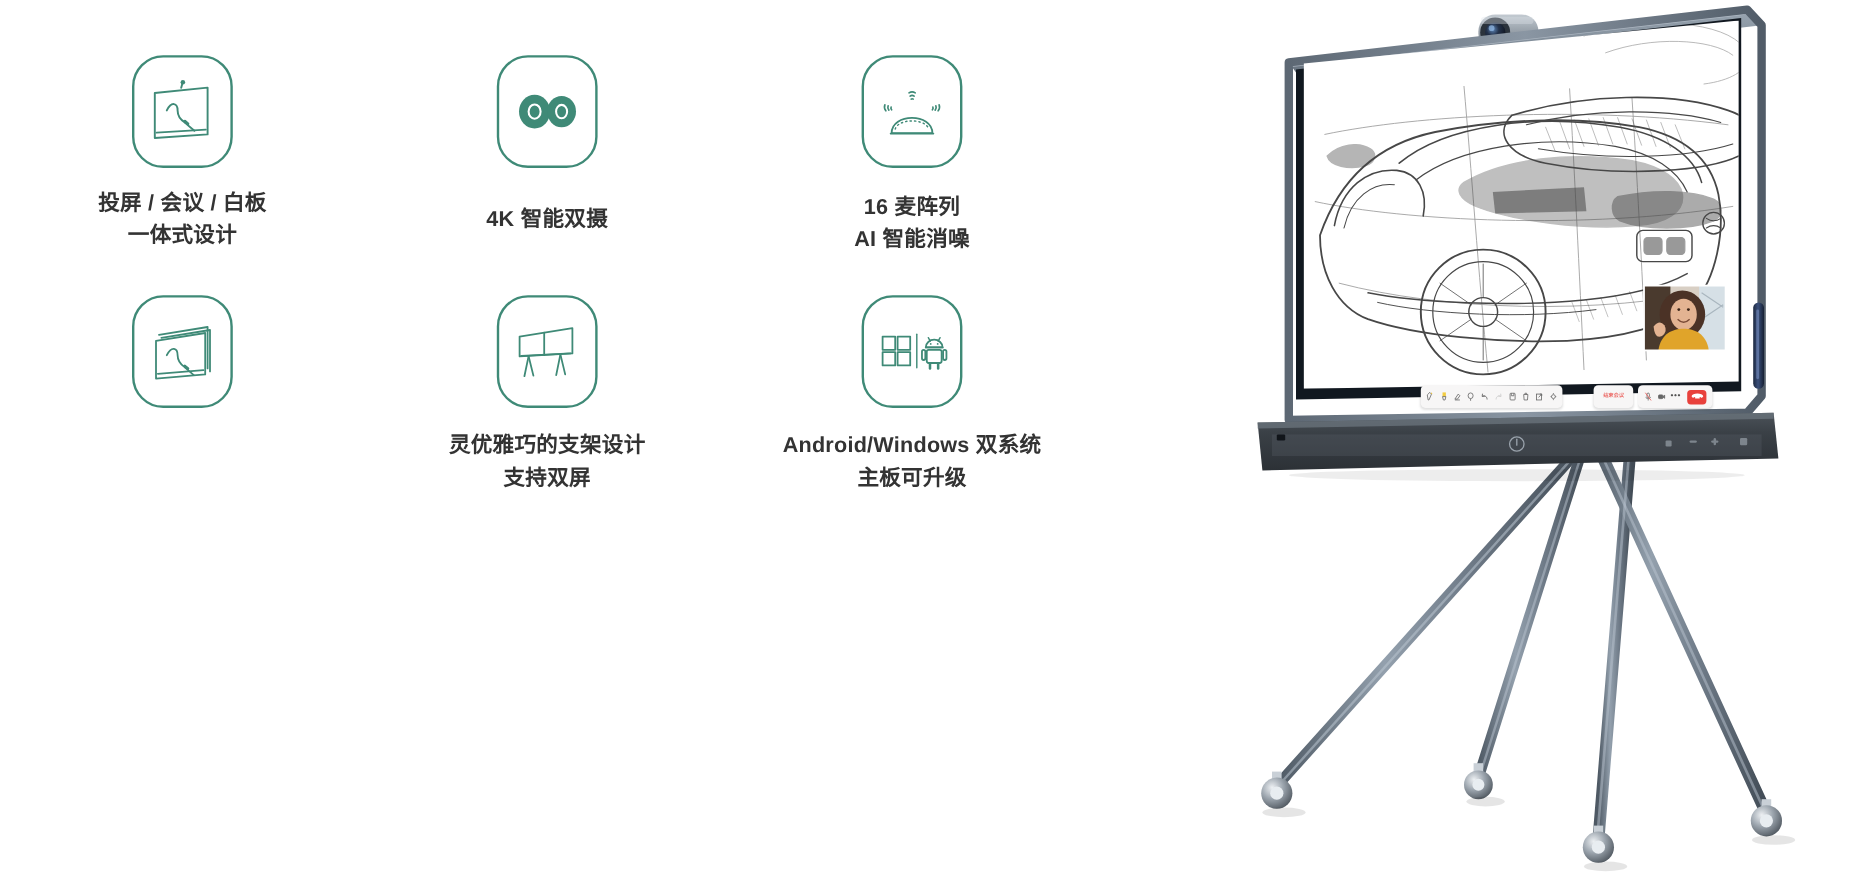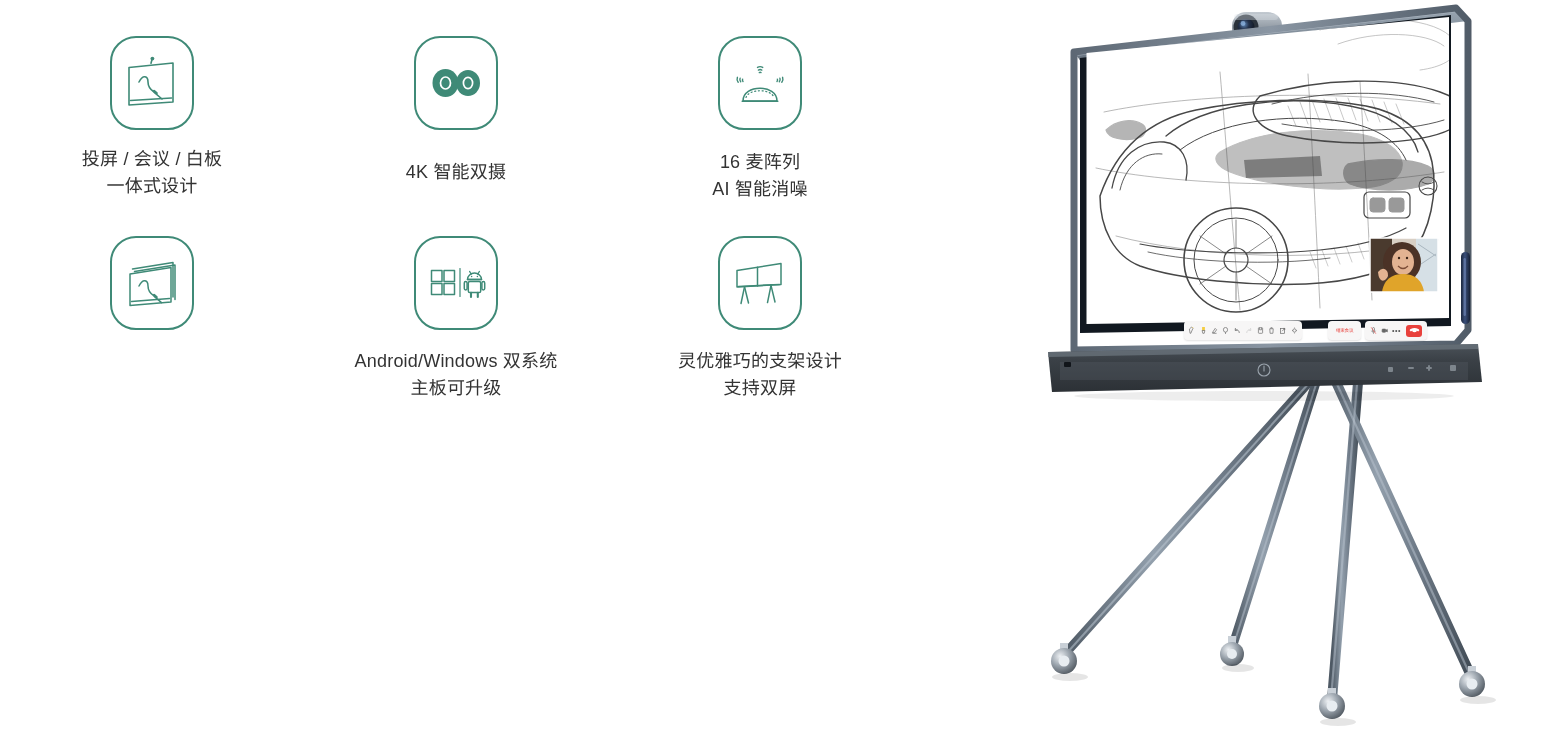--- a/index.html
+++ b/index.html
@@ -6,24 +6,25 @@
   html,body{margin:0;padding:0;background:#ffffff;}
   body{
     width:1544px;height:736px;overflow:hidden;position:relative;
     font-family:"Liberation Sans","DejaVu Sans",sans-serif;
     color:#333333;
     -webkit-font-smoothing:antialiased;
   }
 
   
   #feature-grid{
-    position:absolute;left:0;top:36px;width:900px;
+    position:absolute;left:0;top:46px;width:900px;
     display:grid;
     grid-template-columns:repeat(3,304px);
     grid-template-rows:200px 200px;
+    font-weight:bold;
   }
   .feature-cell{
     display:flex;flex-direction:column;align-items:center;
   }
   .feature-icon{
     width:84px;height:94px;
     border:2px solid #3f8a77;
     border-radius:26px;
     display:flex;align-items:center;justify-content:center;
     box-sizing:border-box;
@@ -157,20 +158,37 @@
         <path d="M11.5 14 L52 7.5 L52 42"></path>
 
         <path d="M9 19 L50 12.5 L50 47 L9 50.5 Z"></path>
         <path d="M10.5 46.5 L48.5 43.5"></path>
 
         <path d="M18 31 c4-8 9-6 9 0 c0 5 3 8 6 10"></path>
         <path d="M33.5 41.6 l7 6"></path>
         <path d="M33 40 l2.6 2.2" stroke-width="2.3"></path>
       </svg>
     </div>
+  </div>
+
+  <div class="feature-cell c5">
+    <div class="feature-icon">
+      <svg class="icon-svg" width="62" height="56" viewBox="0 0 62 56" fill="none" stroke="#3f8a77" stroke-width="1.5" stroke-linecap="round" stroke-linejoin="round">
+        <path d="M8 15.5 L52 8.5 L52 29.5 L8 32 Z"></path>
+        <path d="M28.5 12.2 L28.5 31"></path>
+        <path d="M9.5 31.5 L50.5 29.5"></path>
+
+        <path d="M15.5 31.8 L12 48.5"></path>
+        <path d="M15.5 31.8 L19.5 48"></path>
+        <path d="M42 30.3 L38.5 47.6"></path>
+        <path d="M42 30.3 L46 47"></path>
+      </svg>
+    </div>
+    <div class="feature-label">灵优雅巧的支架设计
+支持双屏</div>
   </div>
 
   <div class="feature-cell c6">
     <div class="feature-icon">
       <svg class="icon-svg" width="62" height="56" viewBox="0 0 62 56" fill="none" stroke="#3f8a77" stroke-width="1.5" stroke-linecap="round" stroke-linejoin="round">
 
         <rect x="6.5" y="15.5" width="10.5" height="11"></rect>
         <rect x="19" y="15.5" width="10.5" height="11"></rect>
         <rect x="6.5" y="28.5" width="10.5" height="11"></rect>
         <rect x="19" y="28.5" width="10.5" height="11"></rect>
@@ -185,37 +203,20 @@
         <path d="M46 37.8 L46 42" stroke-width="2.1"></path>
         <path d="M52.8 37.8 L52.8 42" stroke-width="2.1"></path>
         <path d="M44.6 16.4 L46.2 19.2" stroke-width="1.2"></path>
         <path d="M54.4 16.4 L52.8 19.2" stroke-width="1.2"></path>
         <circle cx="46.6" cy="21.6" r=".75" fill="#3f8a77" stroke="none"></circle>
         <circle cx="52.4" cy="21.6" r=".75" fill="#3f8a77" stroke="none"></circle>
       </svg>
     </div>
     <div class="feature-label">Android/Windows 双系统
 主板可升级</div>
-  </div>
-
-  <div class="feature-cell c5">
-    <div class="feature-icon">
-      <svg class="icon-svg" width="62" height="56" viewBox="0 0 62 56" fill="none" stroke="#3f8a77" stroke-width="1.5" stroke-linecap="round" stroke-linejoin="round">
-        <path d="M8 15.5 L52 8.5 L52 29.5 L8 32 Z"></path>
-        <path d="M28.5 12.2 L28.5 31"></path>
-        <path d="M9.5 31.5 L50.5 29.5"></path>
-
-        <path d="M15.5 31.8 L12 48.5"></path>
-        <path d="M15.5 31.8 L19.5 48"></path>
-        <path d="M42 30.3 L38.5 47.6"></path>
-        <path d="M42 30.3 L46 47"></path>
-      </svg>
-    </div>
-    <div class="feature-label">灵优雅巧的支架设计
-支持双屏</div>
   </div>
 </section>
 
 <div id="device">
   <svg viewBox="0 0 524 736" xmlns="http://www.w3.org/2000/svg">
     <defs>
       <linearGradient id="frameGrad" x1="0" y1="0" x2="1" y2="0">
         <stop offset="0" stop-color="#5d6874"></stop>
         <stop offset=".5" stop-color="#8a96a3"></stop>
         <stop offset="1" stop-color="#515c68"></stop>

